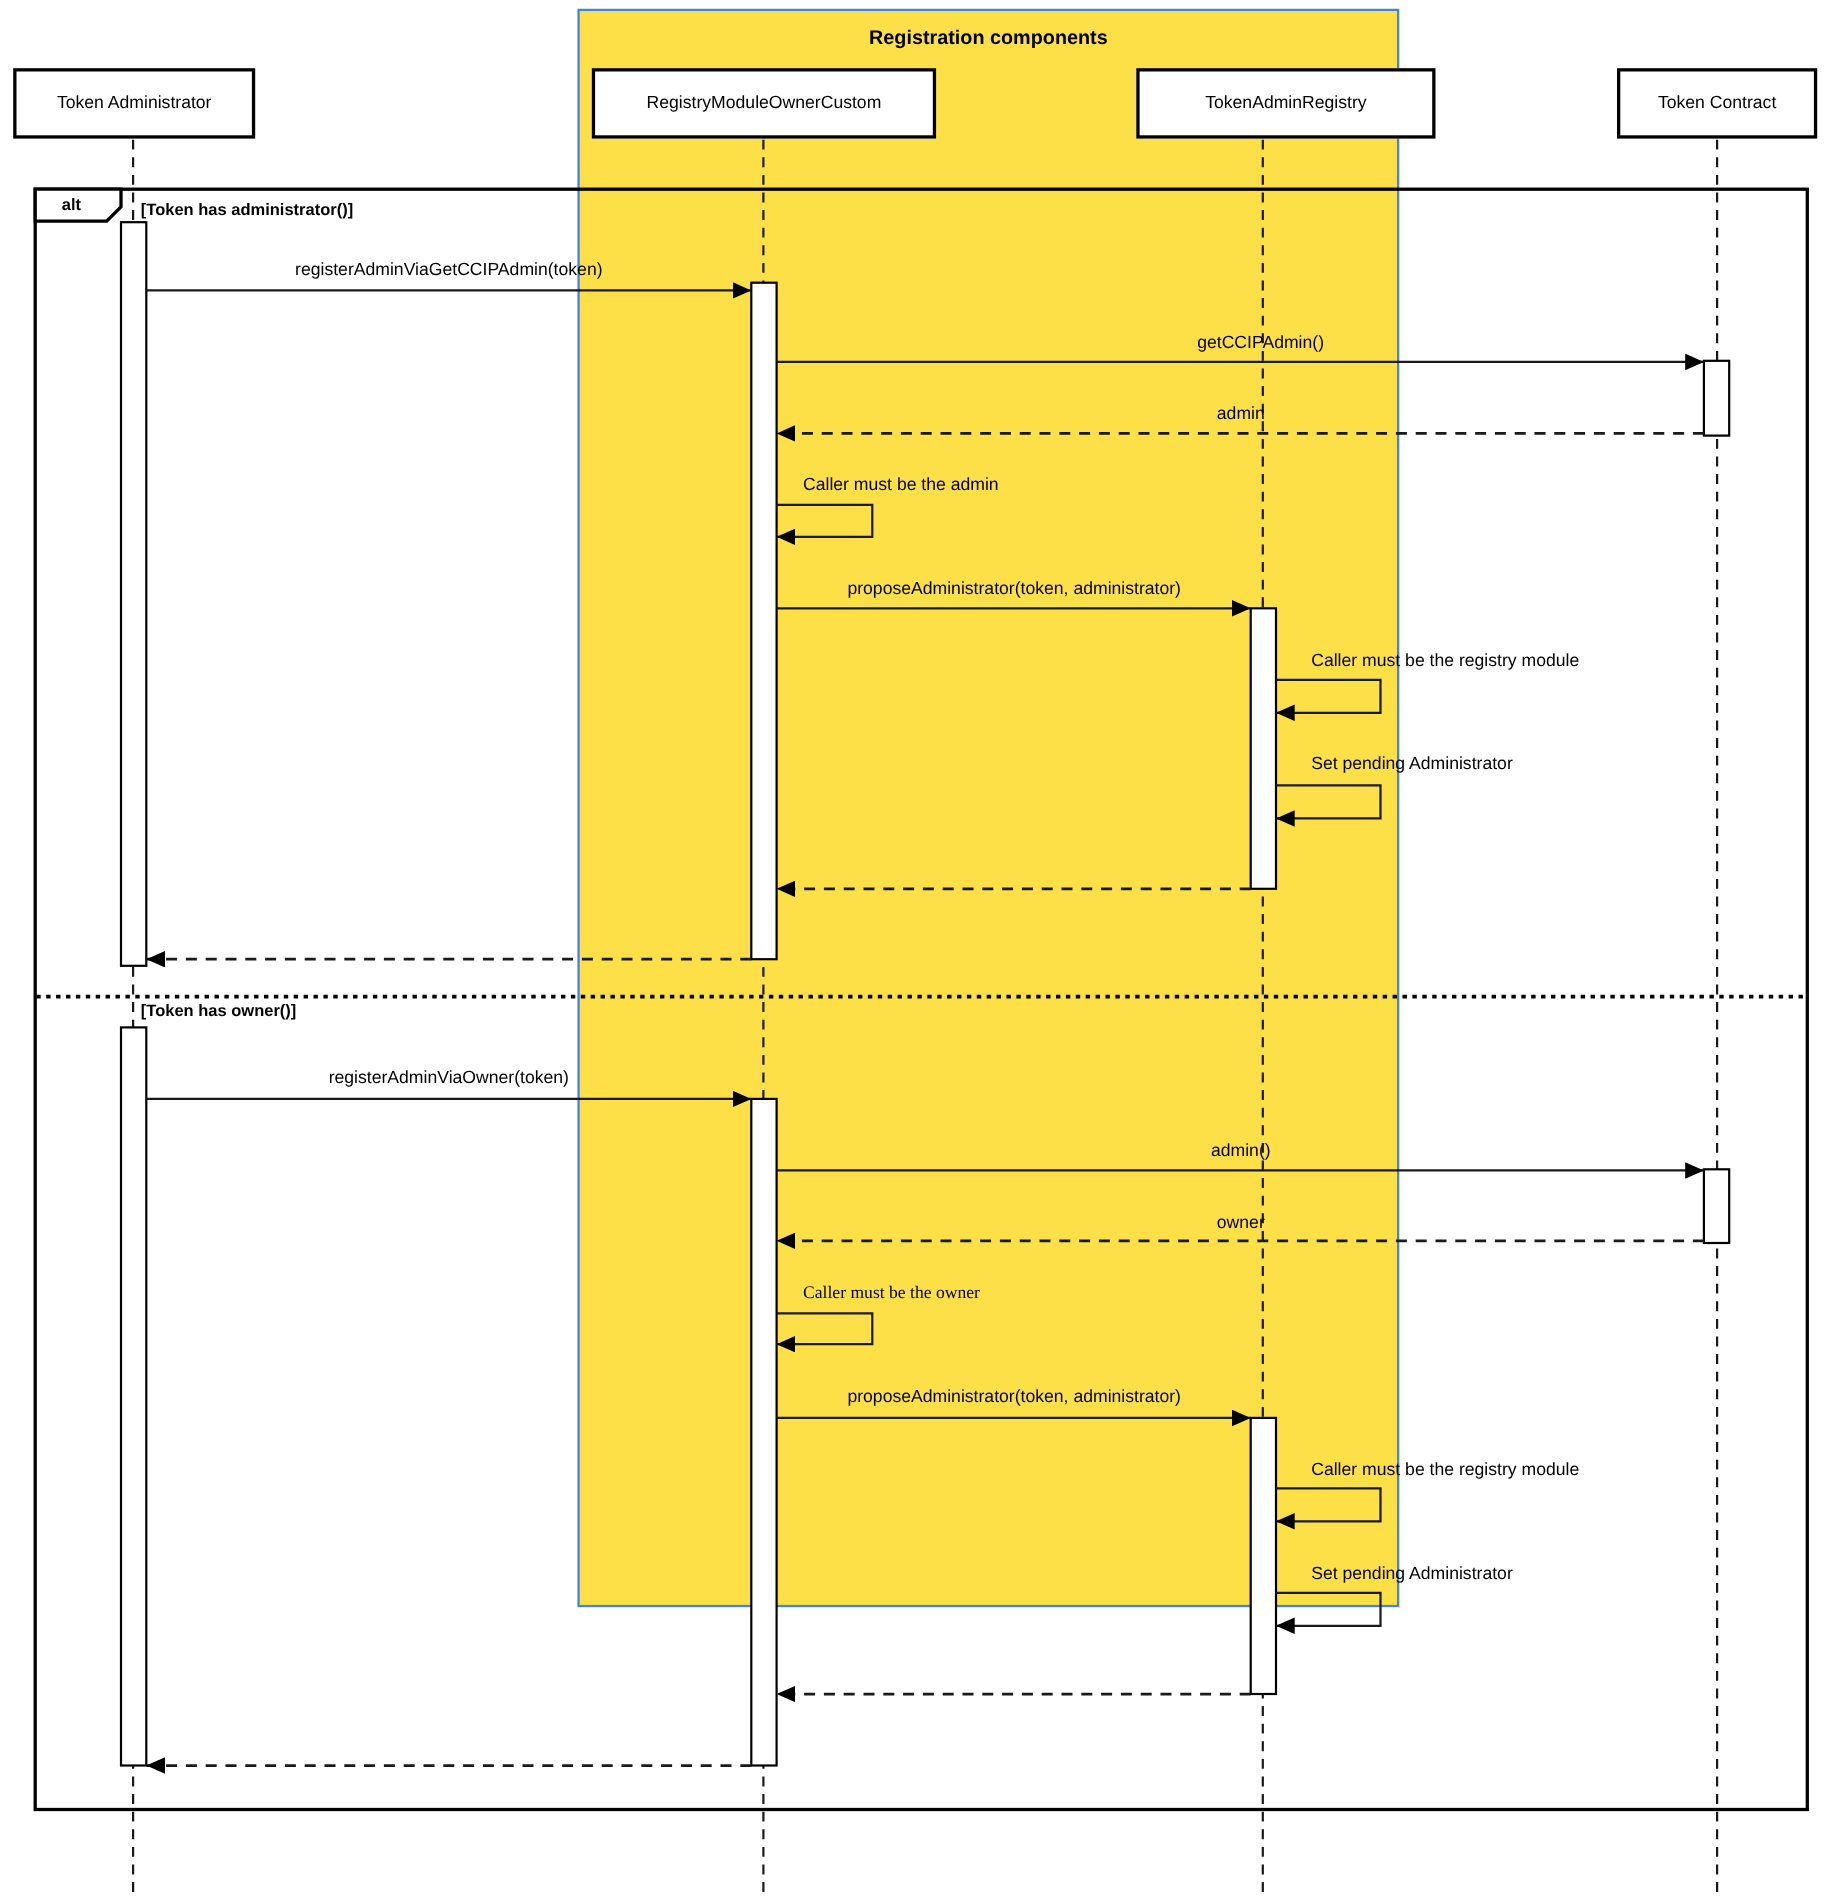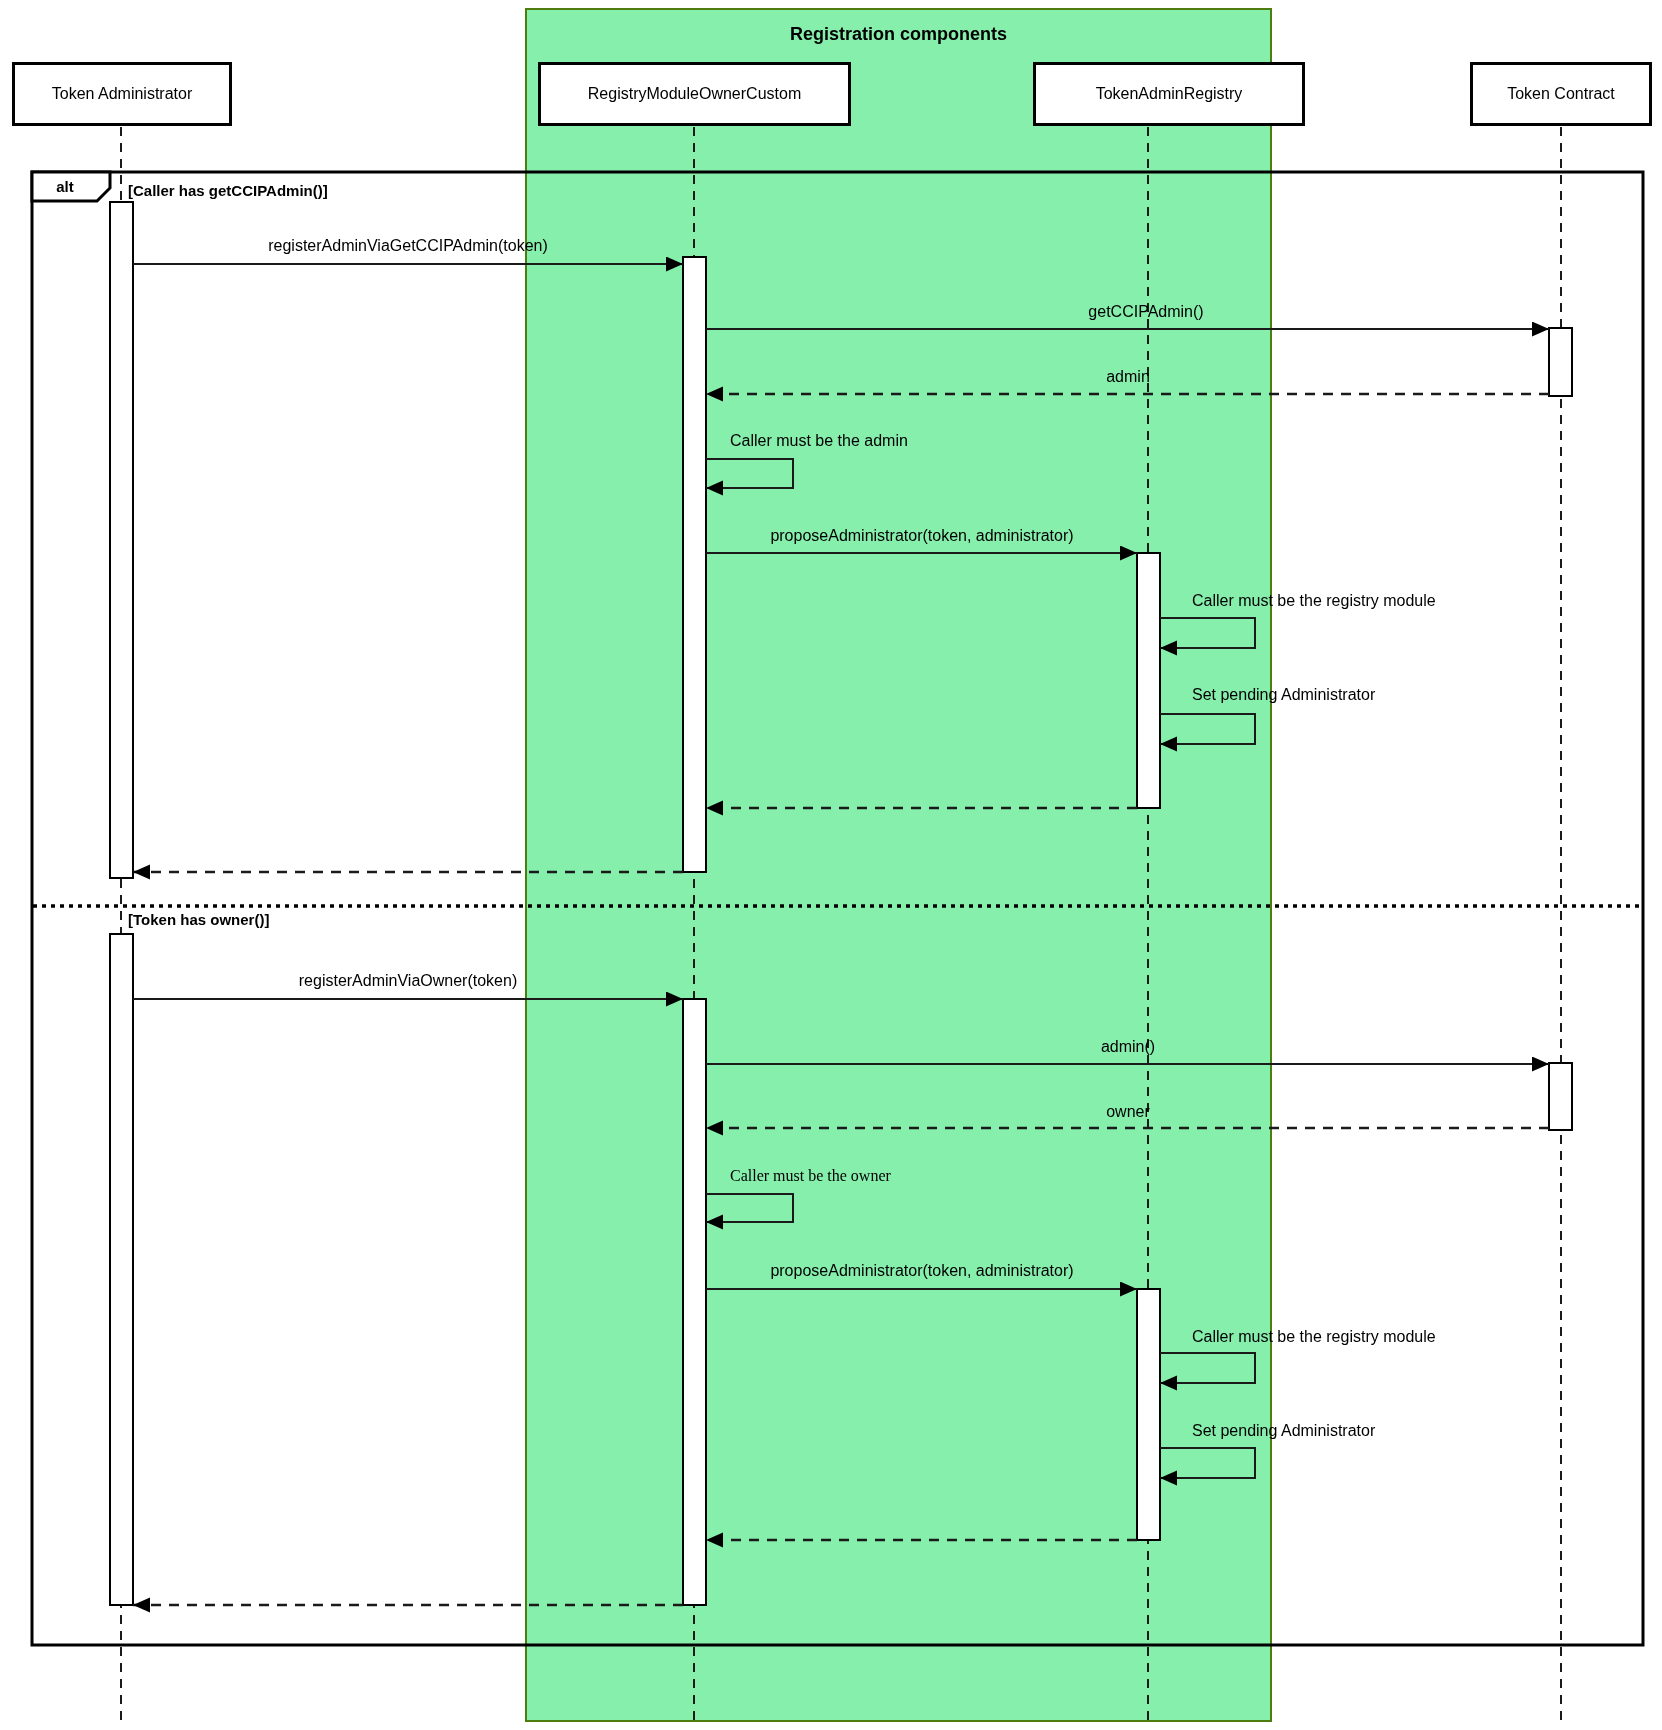--- a/index.html
+++ b/index.html
@@ -1,22 +1,22 @@
 <!DOCTYPE html>
 <html><head>
 <meta charset="utf-8">
 <style>
   html,body{margin:0;padding:0;background:#ffffff;}
   .stage{
     position:relative;width:1662px;height:1730px;background:#ffffff;overflow:hidden;
     font-family:"Liberation Sans", sans-serif;color:#000;
   }
   .group-box{
-    position:absolute;left:525px;top:8px;width:747px;height:1714px;
-    background:#86efac;border:2px solid #4d7c0f;box-sizing:border-box;
+    position:absolute;left:525px;top:8px;width:747px;height:1453px;
+    background:#fde047;border:2px solid #3b82f6;box-sizing:border-box;
   }
   .group-title{
     position:absolute;left:0;top:14px;width:100%;text-align:center;
     font-size:18px;font-weight:bold;color:#000;
   }
   svg.canvas{position:absolute;left:0;top:0;}
   .participant{
     position:absolute;height:64px;background:#ffffff;border:3px solid #000;
     box-sizing:border-box;display:flex;align-items:center;justify-content:center;
     font-size:16px;z-index:3;
@@ -108,21 +108,21 @@
     <span>RegistryModuleOwnerCustom</span>
   </div>
   <div class="participant" style="left:1033px;top:62px;width:272px;">
     <span>TokenAdminRegistry</span>
   </div>
   <div class="participant" style="left:1470px;top:62px;width:182px;text-align:center;">
     <span>Token Contract</span>
   </div>
 
   <div class="alt-op">alt</div>
-  <div class="guard" style="left:128px;top:181px;">[Caller has getCCIPAdmin()]</div>
+  <div class="guard" style="left:128px;top:181px;">[Token has administrator()]</div>
   <div class="guard" style="left:128px;top:910px;">[Token has owner()]</div>
 
   <div class="lbl center" style="left:408px;top:236px;">registerAdminViaGetCCIPAdmin(token)</div>
   <div class="lbl center" style="left:1146px;top:302px;">getCCIPAdmin()</div>
   <div class="lbl center" style="left:1128px;top:367px;">admin</div>
   <div class="lbl" style="left:730px;top:431px;">Caller must be the admin</div>
   <div class="lbl center" style="left:922px;top:526px;">proposeAdministrator(token, administrator)</div>
   <div class="lbl" style="left:1192px;top:591px;">Caller must be the registry module</div>
   <div class="lbl" style="left:1192px;top:685px;">Set pending Administrator</div>
 

